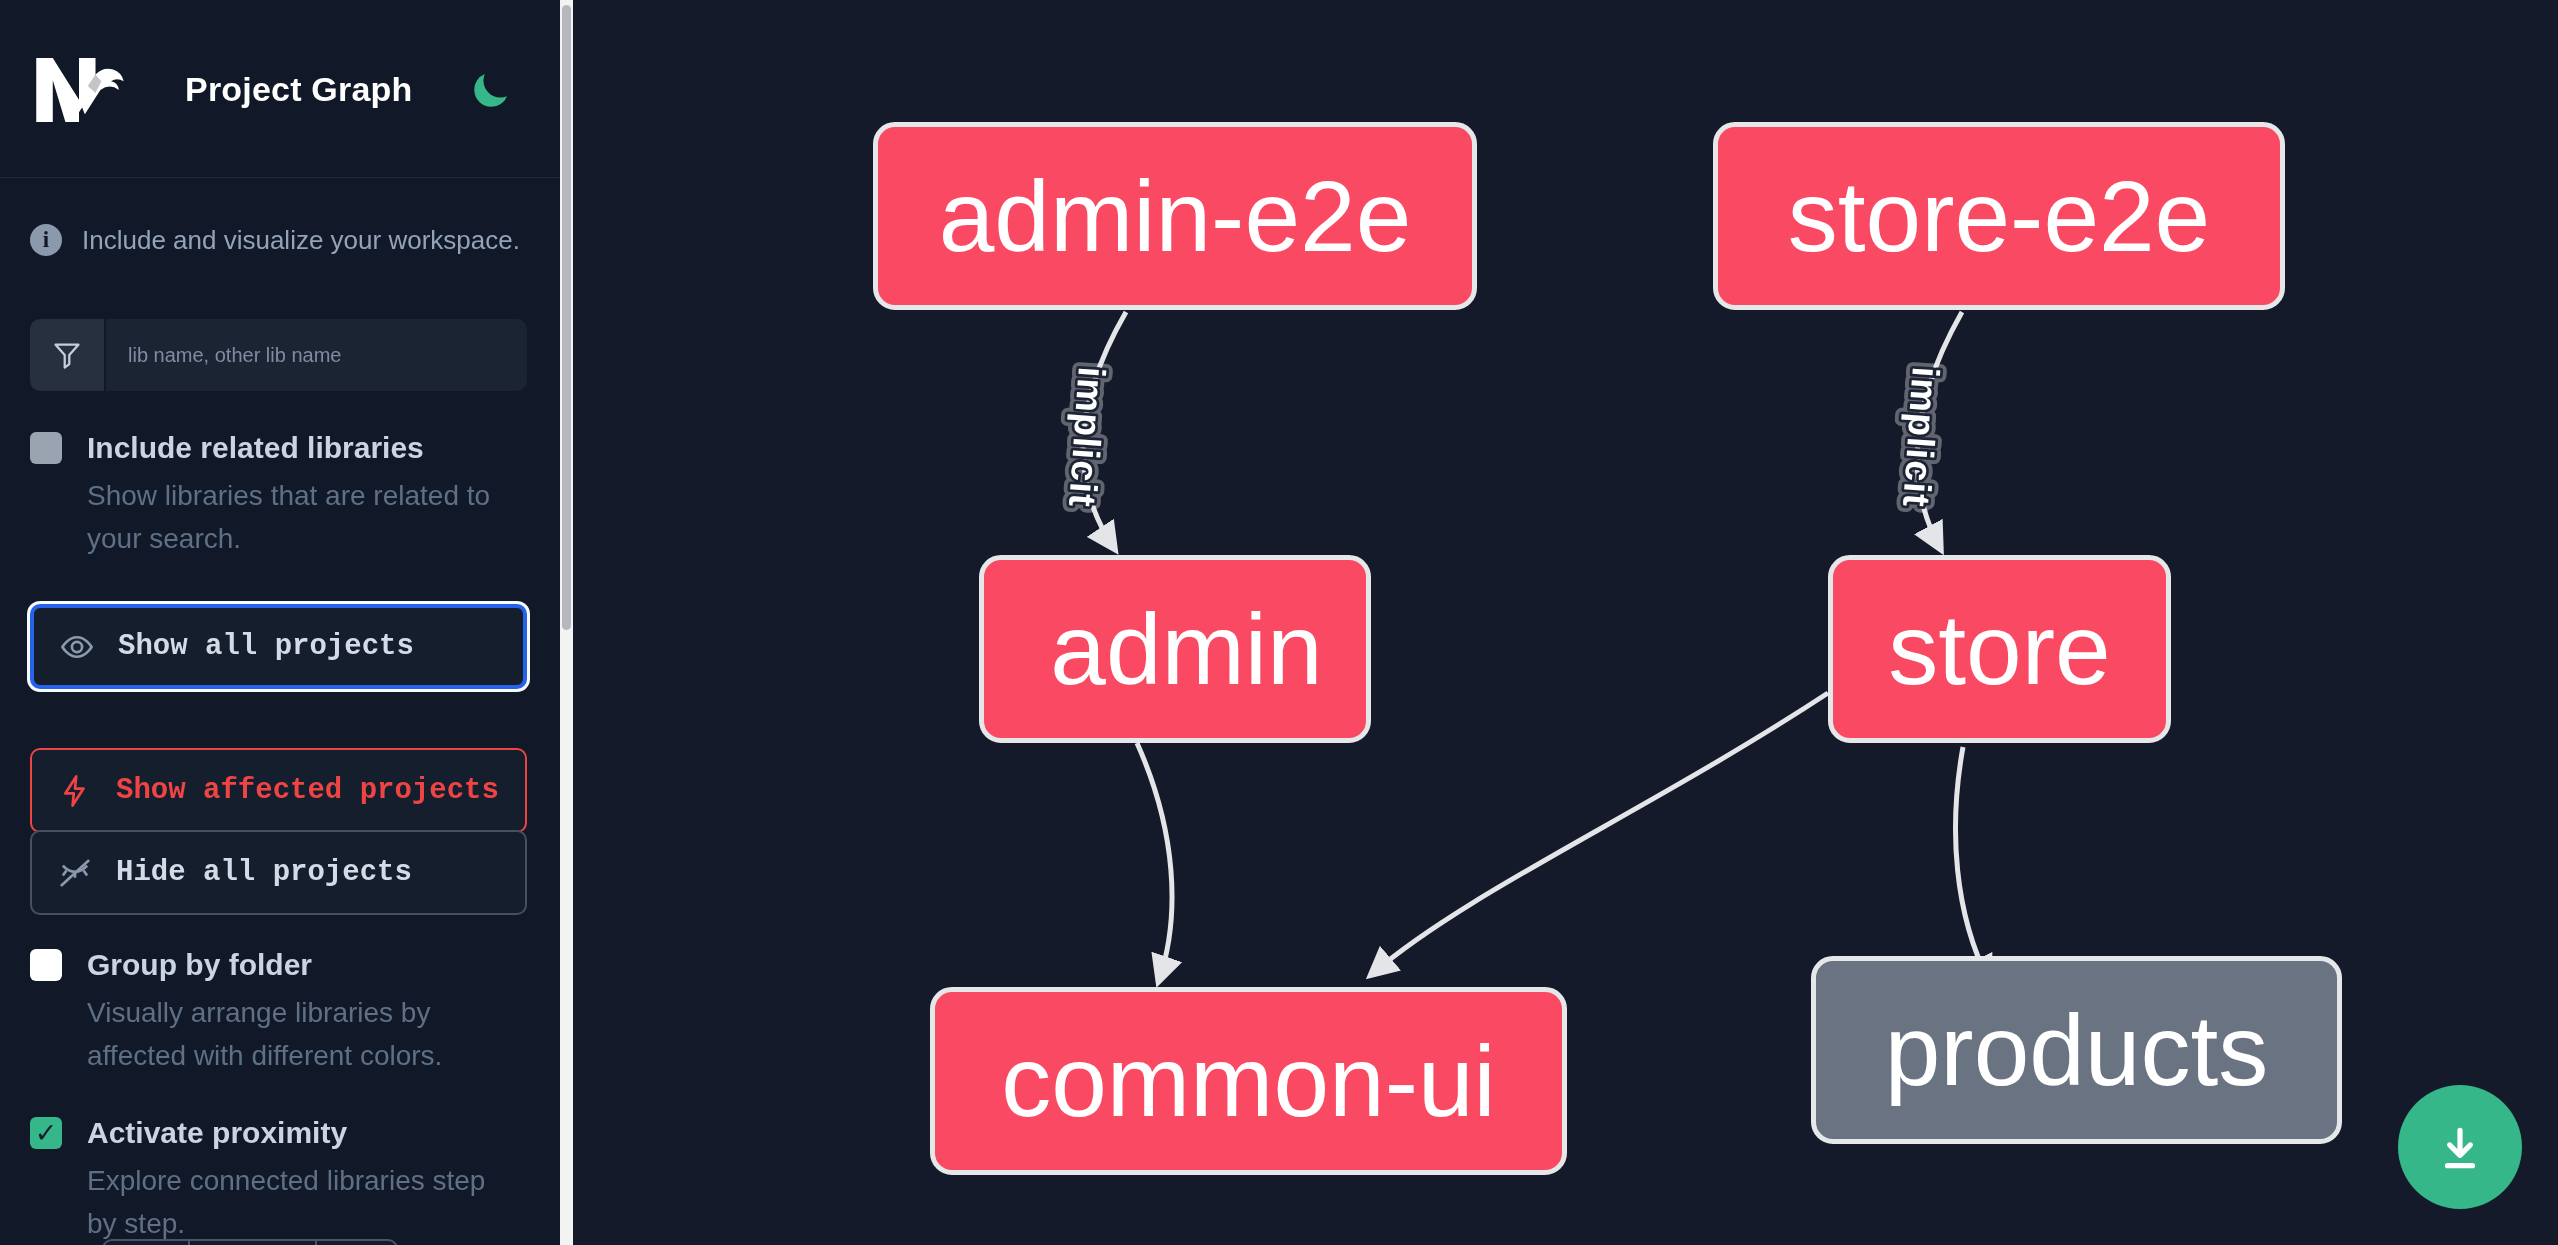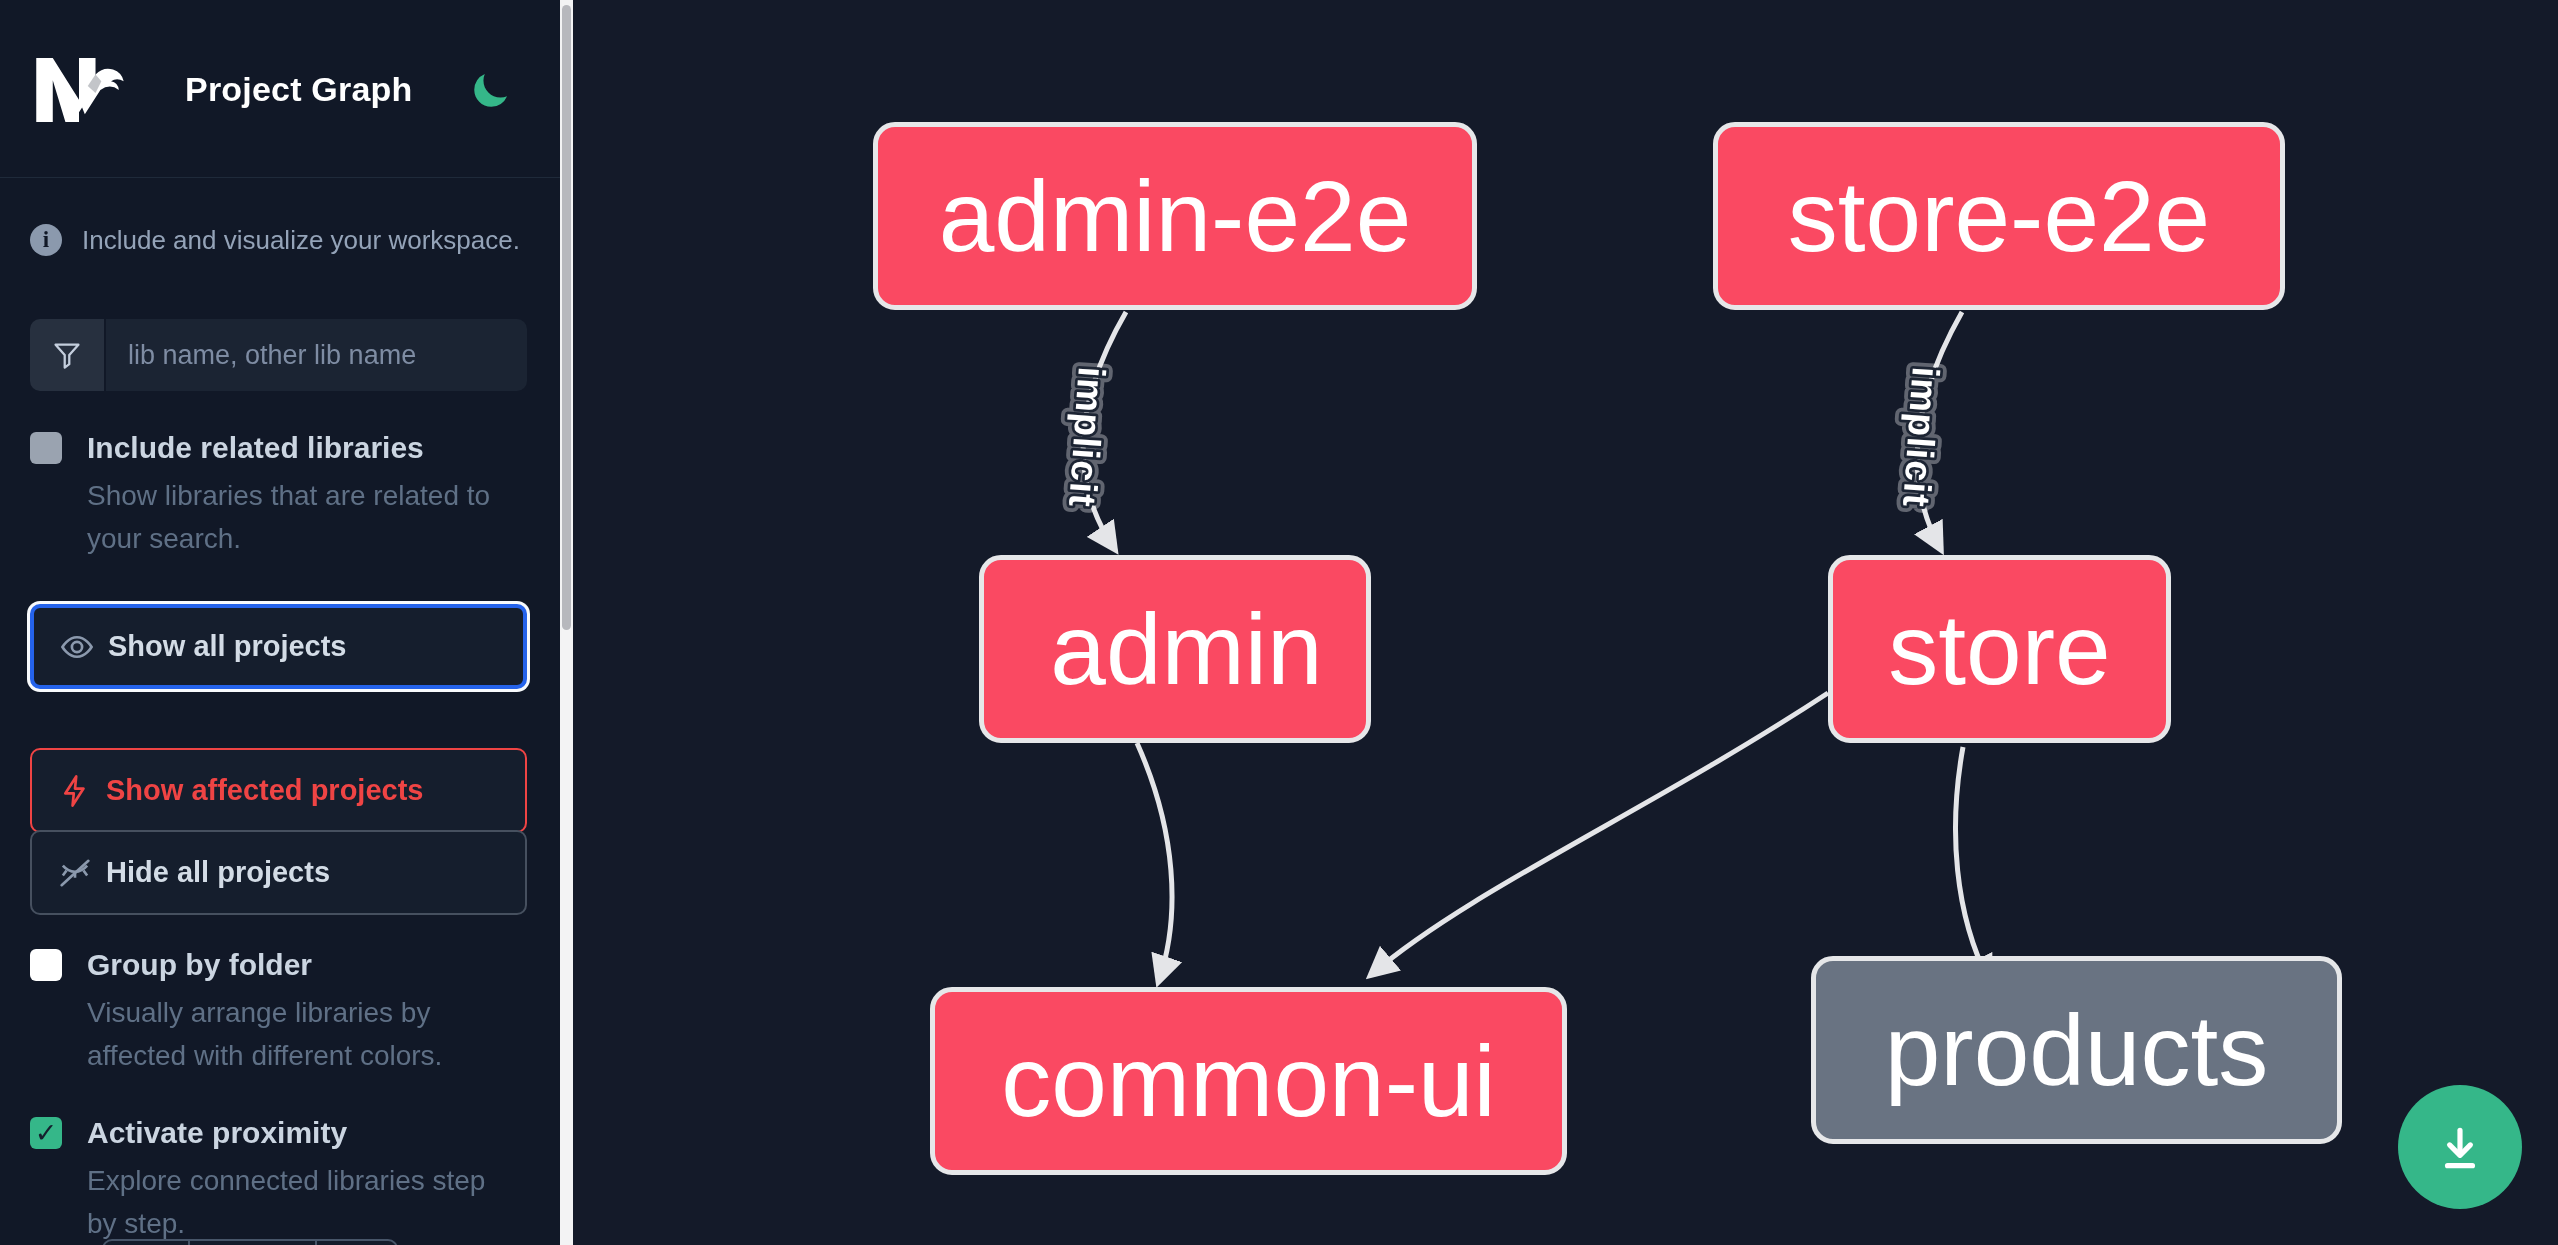--- a/index.html
+++ b/index.html
@@ -45,43 +45,43 @@
     position:absolute; left:30px; top:319px; width:497px; height:72px;
     display:flex; border-radius:10px; overflow:hidden;
   }
   .search-icon-box {
     width:76px; height:72px; background:#27303f;
     display:flex; align-items:center; justify-content:center; flex:none;
     border-right:2px solid #111827;
   }
   .search input {
     flex:1; background:#1b2433; border:none; outline:none;
-    color:#cbd5e1; font-size:27px; padding:0 22px;
+    color:#cbd5e1; font-size:20px; padding:0 22px;
     font-family:inherit;
   }
   .search input::placeholder { color:#7e8ca3; }
 
   .opt { position:absolute; left:30px; width:500px; }
   .opt-row { display:flex; align-items:flex-start; gap:25px; }
   .checkbox {
     width:32px; height:32px; border-radius:6px; flex:none; margin-top:2px;
     display:flex; align-items:center; justify-content:center;
     font-size:27px; font-weight:700; cursor:pointer;
   }
   .checkbox.gray  { background:#9aa3b0; }
   .checkbox.white { background:#ffffff; }
   .checkbox.green { background:#35b789; color:#15202e; }
   .opt-label { font-size:30px; font-weight:600; color:#cbd5e1; line-height:36px; }
   .opt-desc  { font-size:28px; color:#5f7086; line-height:43px; margin:8px 0 0 57px; width:430px; }
 
   .action-btn {
     position:absolute; left:30px; width:497px; height:85px;
     background:#151e2d; border-radius:10px; cursor:pointer;
-    display:flex; align-items:center; gap:14px; padding:0 26px;
-    font-family:Liberation Sans, sans-serif; font-size:29px; font-weight:600; color:#d3dce6;
+    display:flex; align-items:center; gap:24px; padding:0 26px;
+    font-family:Liberation Mono, monospace; font-size:29px; font-weight:600; color:#d3dce6;
   }
   .action-btn svg { flex:none; }
   .btn-focused { border:4px solid #2563eb; box-shadow:0 0 0 3px #f8fafc; }
   .btn-alert   { border:2px solid #ef4444; color:#ef4444; }
   .btn-plain   { border:2px solid #46505f; }
 
   .mini-stepper {
     position:absolute; left:102px; top:1239px; width:296px; height:22px;
     border:2px solid #475569; border-bottom:none;
     border-radius:10px 10px 0 0; background:#141c2b; display:flex;

